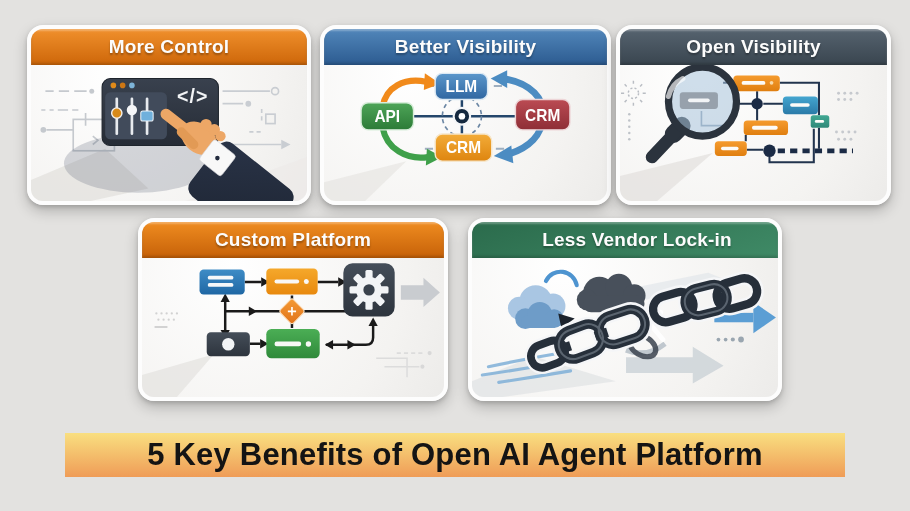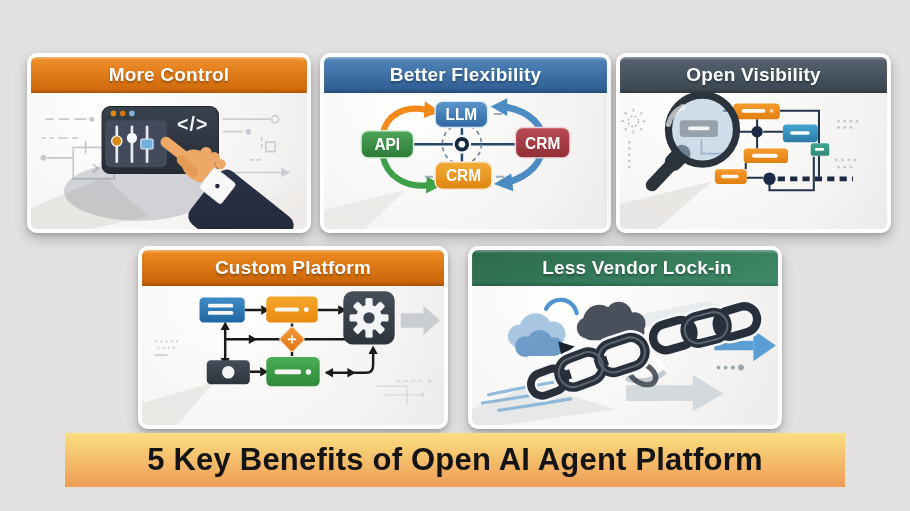--- a/index.html
+++ b/index.html
@@ -3,43 +3,42 @@
 <meta charset="utf-8">
 <style>
   html,body{margin:0;padding:0;}
   body{
     width:910px;height:511px;position:relative;overflow:hidden;
     background:#E3E2E0;
     font-family:"Liberation Sans","DejaVu Sans",sans-serif;
   }
   .stage{position:absolute;inset:0;}
   .card{
-    position:absolute;border:4px solid #FDFDFD;border-radius:10px;overflow:hidden;
+    position:absolute;border:4px solid #FDFDFD;border-radius:16px;overflow:hidden;
     background:radial-gradient(circle at 30% 25%, #FFFFFF 0%, #F4F3F1 70%, #ECEBE9 100%);
     box-shadow:0 6px 14px rgba(0,0,0,.22), 0 2px 4px rgba(0,0,0,.15);
-    margin-top:28px;
   }
   .hd{
     position:absolute;top:0;left:0;right:0;height:36px;
     display:flex;align-items:center;justify-content:center;
     box-shadow:inset 0 2px 2px rgba(255,255,255,.30), inset 0 -2px 3px rgba(0,0,0,.18);
   }
   .hd span{
     color:#FCFCFC;font-size:19px;font-weight:700;letter-spacing:.2px;
     text-shadow:0 2px 2px rgba(0,0,0,.30);
   }
   .hd-orange1{background:linear-gradient(180deg,#F0902C,#CD6609);}
   .hd-blue  {background:linear-gradient(180deg,#5186BA,#2C5B90);}
   .hd-slate {background:linear-gradient(180deg,#56636F,#39454F);}
   .hd-orange2{background:linear-gradient(180deg,#EF8C20,#C66108);}
   .hd-green {background:linear-gradient(160deg,#2B6B4C,#3F8A66);padding-left:24px;}
   .body{position:absolute;top:36px;left:0;right:0;bottom:0;}
   .body svg{display:block;width:100%;height:100%;}
   .banner{
-    position:absolute;left:65px;top:433px;width:780px;height:54px;
+    position:absolute;left:65px;top:433px;width:780px;height:44px;
     background:linear-gradient(180deg,#F9DF80,#EF9C57);
     display:flex;align-items:center;justify-content:center;
   }
   .banner span{
     color:#141414;font-size:31px;font-weight:700;letter-spacing:.2px;
   }
   text{font-family:"Liberation Sans","DejaVu Sans",sans-serif;}
 </style>
 </head>
 <body>
@@ -126,21 +125,21 @@
             <rect x="168" y="76" width="27" height="25" rx="3" fill="#F8F8F8" stroke="#D9D9DD" stroke-width=".6" transform="rotate(38 181 88)"></rect>
             <circle cx="181" cy="89" r="2.2" fill="#232C3E"></circle>
           </g>
         </g>
       </svg>
     </div>
   </section>
 
   <section class="card" style="left:320px;top:25px;width:283px;height:172px">
     <header class="hd hd-blue">
-      <span>Better Flexibility</span>
+      <span>Better Visibility</span>
     </header>
     <div class="body">
       <svg viewBox="0 0 275 130" preserveAspectRatio="none">
         <defs>
           <linearGradient id="c2llm" x1="0" y1="0" x2="0" y2="1">
               <stop offset="0" stop-color="#5B97CB"></stop>
               <stop offset="1" stop-color="#2F66A1"></stop>
             </linearGradient>
           <linearGradient id="c2api" x1="0" y1="0" x2="0" y2="1">
               <stop offset="0" stop-color="#4EA558"></stop>

